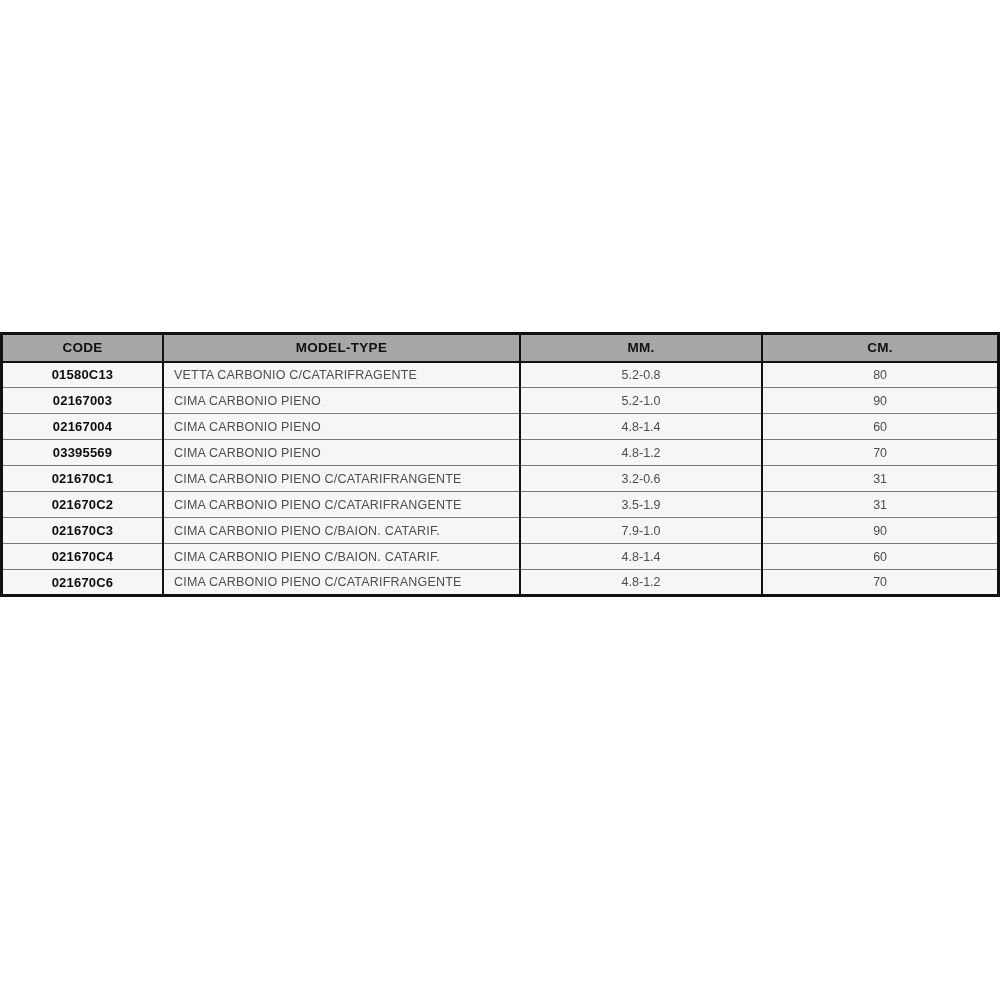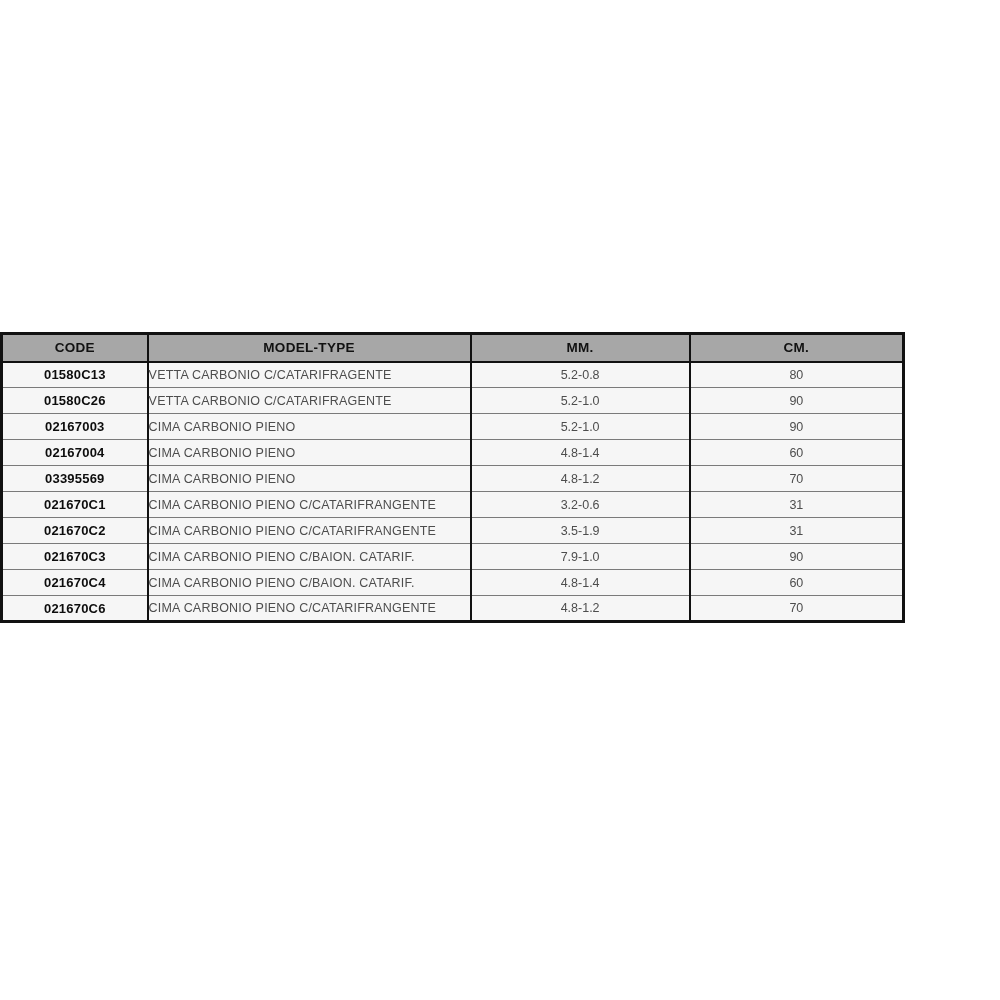--- a/index.html
+++ b/index.html
@@ -7,21 +7,21 @@
     width: 1000px;
     height: 1000px;
     background: #ffffff;
     font-family: "Liberation Sans", sans-serif;
     overflow: hidden;
   }
   .table-wrap {
     position: absolute;
     left: 0;
     top: 332px;
-    width: 905px;
+    width: 1000px;
   }
   table.spec-table {
     width: 100%;
     border-collapse: collapse;
     table-layout: fixed;
     border: 3px solid #111111;
   }
   table.spec-table col.col-code  { width: 16.2%; }
   table.spec-table col.col-model { width: 35.8%; }
   table.spec-table col.col-mm    { width: 24.3%; }
@@ -56,20 +56,21 @@
 
   table.spec-table td.cell-code {
     font-weight: bold;
     color: #0d0d0d;
     text-align: center;
     font-size: 13px;
     letter-spacing: 0.2px;
   }
   table.spec-table td.cell-model {
     text-align: left;
+    padding-left: 10px;
     letter-spacing: 0.2px;
   }
   table.spec-table td.cell-mm,
   table.spec-table td.cell-cm {
     text-align: center;
   }
 </style>
 </head>
 <body>
 
@@ -88,26 +89,20 @@
         <th>MM.</th>
         <th>CM.</th>
       </tr>
     </thead>
     <tbody id="table-body">
         <tr>
           <td class="cell-code">01580C13</td>
           <td class="cell-model">VETTA CARBONIO C/CATARIFRAGENTE</td>
           <td class="cell-mm">5.2-0.8</td>
           <td class="cell-cm">80</td>
-        </tr>
-        <tr>
-          <td class="cell-code">01580C26</td>
-          <td class="cell-model">VETTA CARBONIO C/CATARIFRAGENTE</td>
-          <td class="cell-mm">5.2-1.0</td>
-          <td class="cell-cm">90</td>
         </tr>
         <tr>
           <td class="cell-code">02167003</td>
           <td class="cell-model">CIMA CARBONIO PIENO</td>
           <td class="cell-mm">5.2-1.0</td>
           <td class="cell-cm">90</td>
         </tr>
         <tr>
           <td class="cell-code">02167004</td>
           <td class="cell-model">CIMA CARBONIO PIENO</td>

